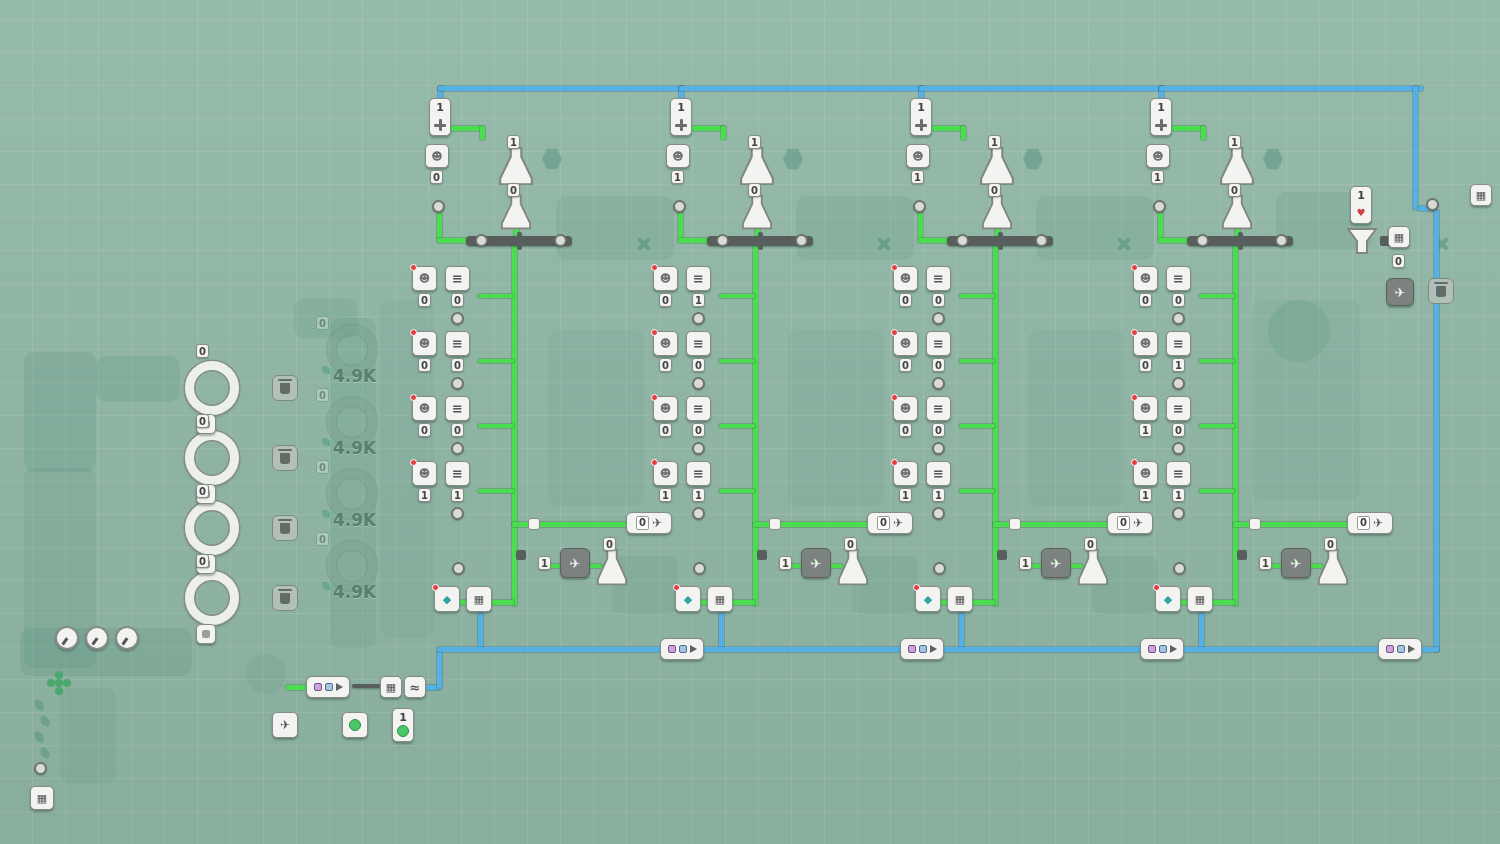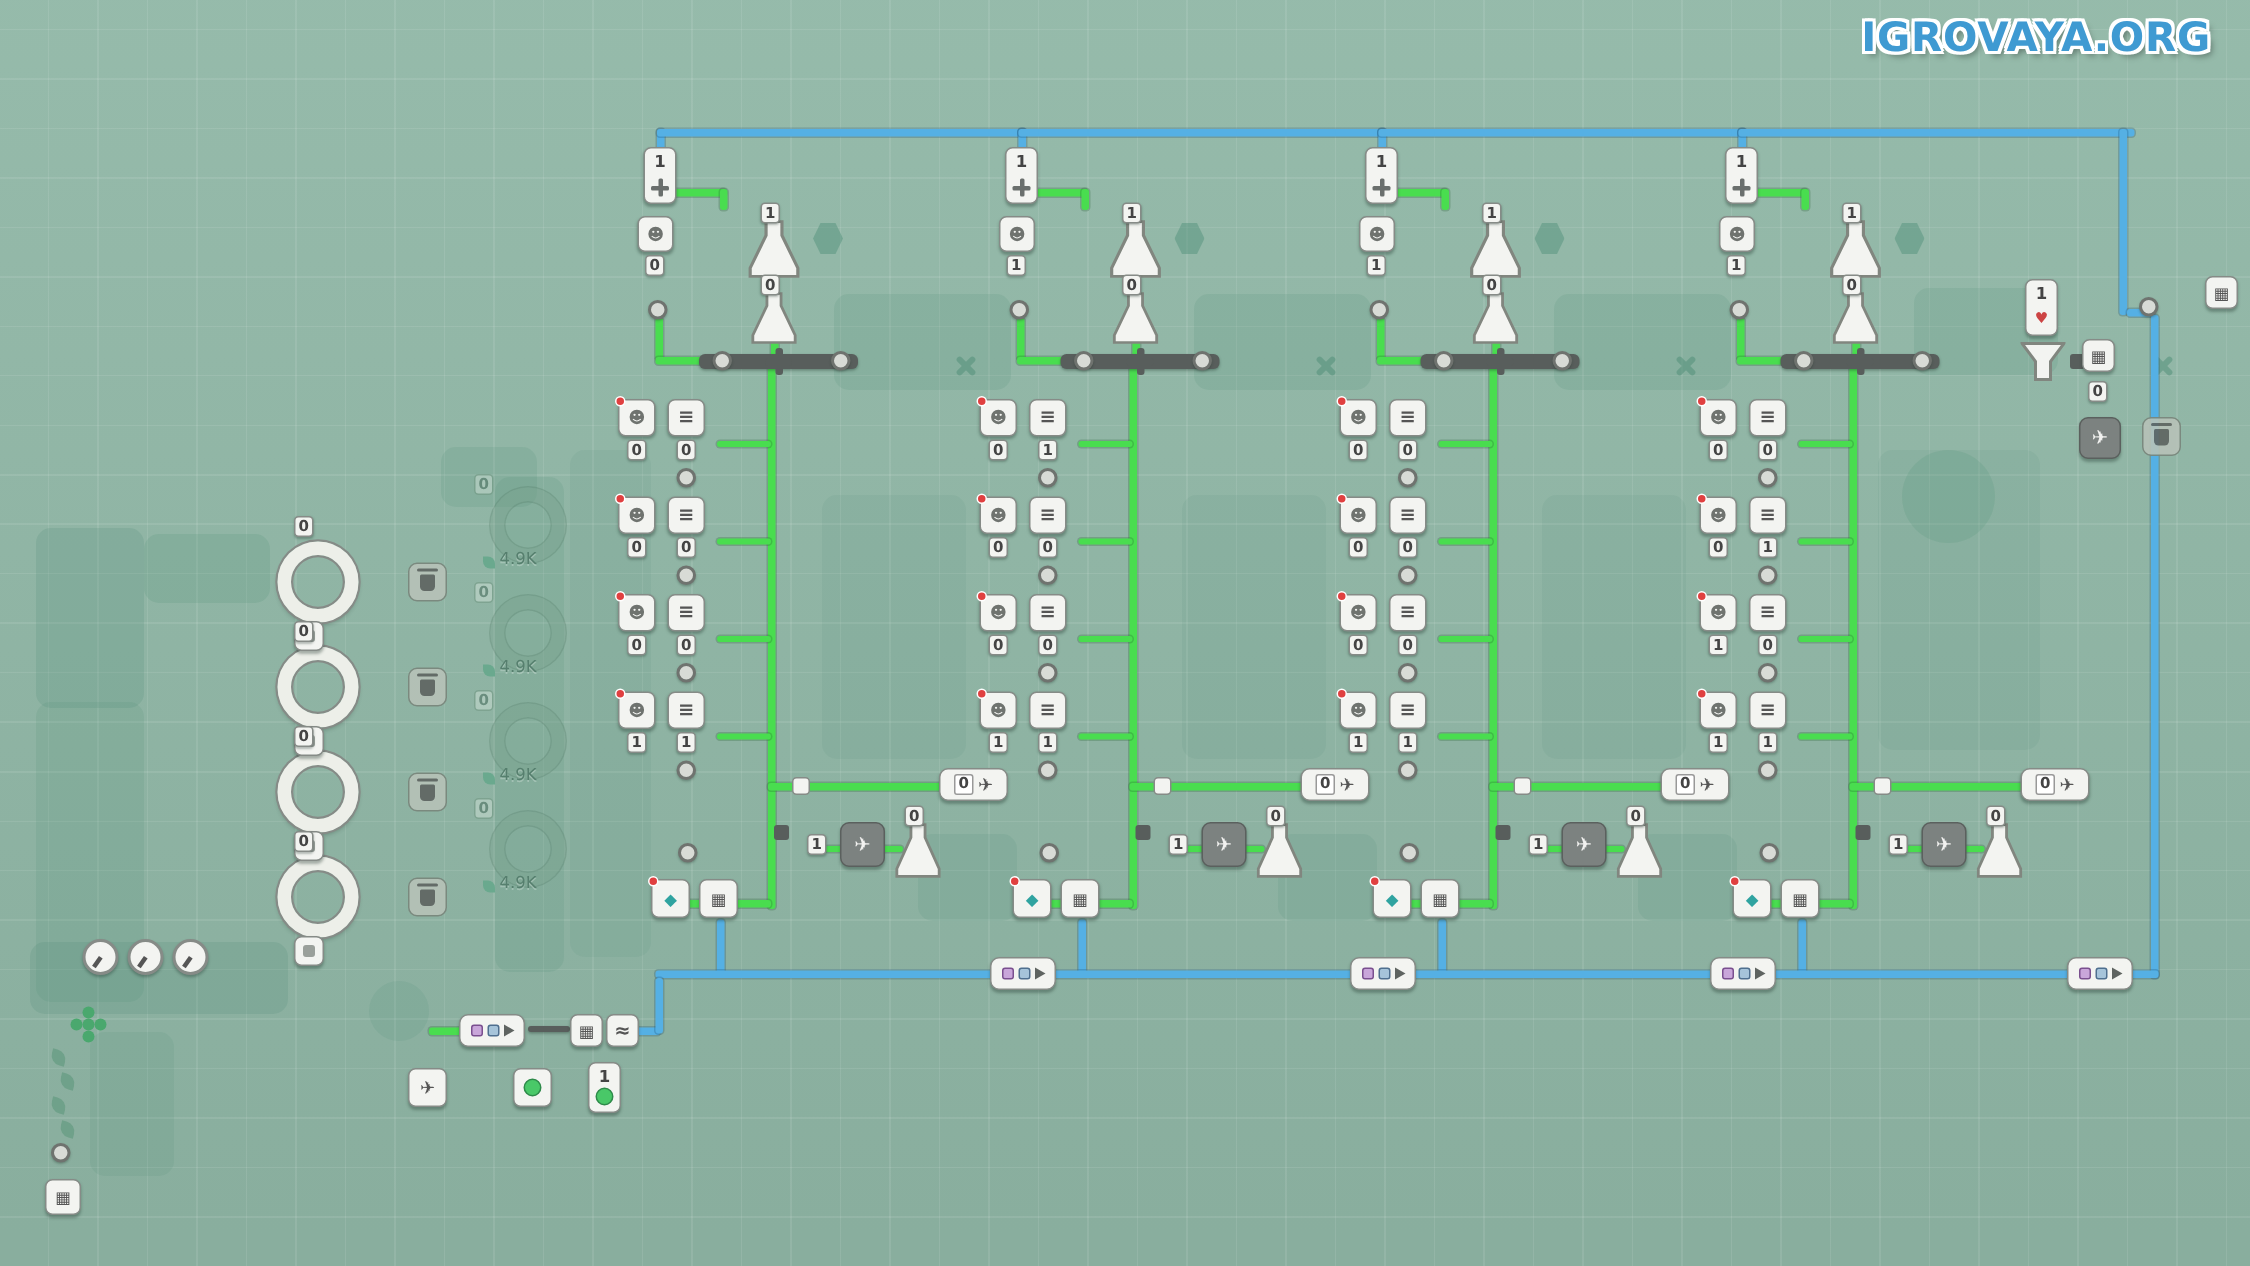--- a/index.html
+++ b/index.html
@@ -44,21 +44,21 @@
   .pill{position:absolute;z-index:4;background:#f3f4f1;border:1.5px solid #868b87;border-radius:6px;display:flex;align-items:center;justify-content:center;gap:3px;
     box-shadow:0 1.5px 2px rgba(30,50,40,.35);box-sizing:border-box;}
   .pbadge{font-size:10px;font-weight:bold;color:#444;border:1px solid #999;border-radius:2px;padding:0 2px;background:#fff;line-height:12px;}
   .tiny{position:absolute;z-index:4;background:#f3f4f1;border:1.5px solid #868b87;border-radius:3px;box-sizing:border-box;}
   .darktiny{position:absolute;z-index:3;background:#585e5c;border-radius:2px;}
   .graybox{position:absolute;z-index:4;background:#7c8280;border:1.5px solid #5b605e;border-radius:6px;display:flex;align-items:center;justify-content:center;
     box-shadow:0 1.5px 2px rgba(30,50,40,.35);box-sizing:border-box;}
   .trash{position:absolute;z-index:4;background:#b7c2b8;border:1.5px solid #79857b;border-radius:6px;display:flex;align-items:center;justify-content:center;opacity:.9;box-sizing:border-box;}
   .tglyph{position:relative;width:10px;height:11px;background:#5f6461;border-radius:1px 1px 3px 3px;}
   .tglyph::before{content:"";position:absolute;left:-2px;top:-4px;width:14px;height:2.5px;background:#5f6461;border-radius:1px;}
-  .counter{position:absolute;z-index:5;display:flex;align-items:flex-end;gap:3px;font-size:11px;font-weight:normal;color:#567f6e;white-space:nowrap;text-shadow:0 1px 0 rgba(255,255,255,.25);}
+  .counter{position:absolute;z-index:5;display:flex;align-items:flex-start;gap:3px;font-size:17px;font-weight:bold;color:#567f6e;white-space:nowrap;text-shadow:0 1px 0 rgba(255,255,255,.25);}
   .mini-leaf{width:8px;height:8px;background:#6aa98e;border-radius:0 60% 0 60%;display:inline-block;}
   .mini-sq{width:8px;height:8px;border:1.5px solid #7a4f8f;border-radius:2px;background:#c9a6da;display:inline-block;box-sizing:border-box;}
   .mini-sq.b{border-color:#4f6f8f;background:#a6c4da;}
   .mini-tri{width:0;height:0;border-left:7px solid #5f6461;border-top:4.5px solid transparent;border-bottom:4.5px solid transparent;display:inline-block;}
   .greendot{width:12px;height:12px;border-radius:50%;background:#49c868;border:1.5px solid #2e8a4a;display:inline-block;box-sizing:border-box;}
   .dial{position:absolute;z-index:4;border-radius:50%;background:#f3f4f1;border:2px solid #868b87;box-shadow:0 1.5px 2px rgba(30,50,40,.35);box-sizing:border-box;}
   .dial .needle{position:absolute;left:50%;top:50%;width:2.5px;height:8px;background:#555;transform-origin:50% 0;transform:translateX(-50%) rotate(35deg);}
   .leaf{position:absolute;z-index:2;background:rgba(90,150,120,.55);border-radius:0 70% 0 70%;transform:rotate(15deg);}
   .clover{position:absolute;z-index:2;border-radius:50%;background:#4aa86e;box-shadow:0 -8px 0 #4aa86e,0 8px 0 #4aa86e,-8px 0 0 #4aa86e,8px 0 0 #4aa86e;}
   .ic{line-height:1;display:inline-block;}
@@ -72,21 +72,20 @@
   .ic.graydot{width:8px;height:8px;background:#9aa09b;border-radius:2px;}
   .plus-s{position:relative;width:12px;height:12px;display:inline-block;}
   .plus-s::before{content:"";position:absolute;left:0;top:4.5px;width:12px;height:3px;background:#6a6f6d;border-radius:1px;}
   .plus-s::after{content:"";position:absolute;left:4.5px;top:0;width:3px;height:12px;background:#6a6f6d;border-radius:1px;}
   .reddot{position:absolute;left:-3px;top:-3px;width:7px;height:7px;border-radius:50%;background:#e04040;border:1px solid #fff;z-index:6;box-sizing:border-box;}
 </style>
 </head>
 <body>
 
 <div id="stage">
-  <div class="watermark">IGROVAYA.ORG</div>
 <div class="ghostel" style="left: 24px; top: 352px; width: 72px; height: 120px; opacity: 0.2;"></div>
     <div class="ghostel" style="left: 24px; top: 468px; width: 72px; height: 200px; opacity: 0.16;"></div>
     <div class="ghostel" style="left: 20px; top: 628px; width: 172px; height: 48px; opacity: 0.2;"></div>
     <div class="ghostel" style="left: 96px; top: 356px; width: 84px; height: 46px; opacity: 0.18;"></div>
     <div class="ghostel" style="left: 330px; top: 318px; width: 46px; height: 330px; opacity: 0.16;"></div>
     <div class="ghostel" style="left: 294px; top: 298px; width: 64px; height: 40px; opacity: 0.16;"></div>
     <div class="ghostel" style="left: 380px; top: 300px; width: 54px; height: 338px; opacity: 0.1;"></div>
     <div class="ghostel" style="left: 556px; top: 196px; width: 118px; height: 64px; opacity: 0.16;"></div>
     <div class="ghostel" style="left: 796px; top: 196px; width: 118px; height: 64px; opacity: 0.16;"></div>
     <div class="ghostel" style="left: 1036px; top: 196px; width: 118px; height: 64px; opacity: 0.16;"></div>

